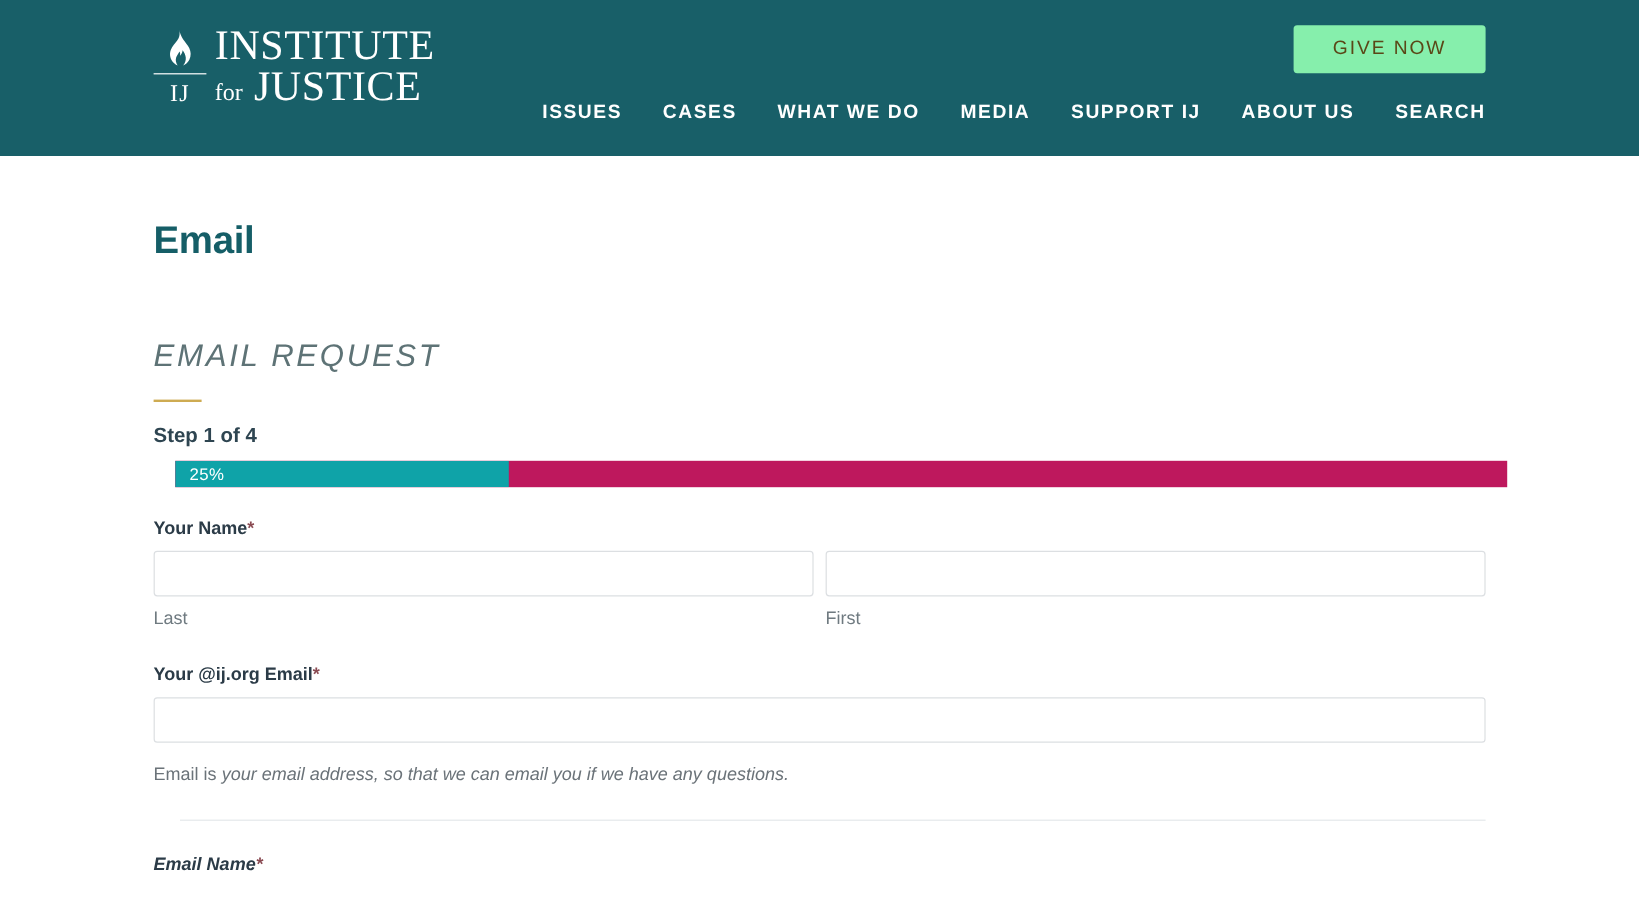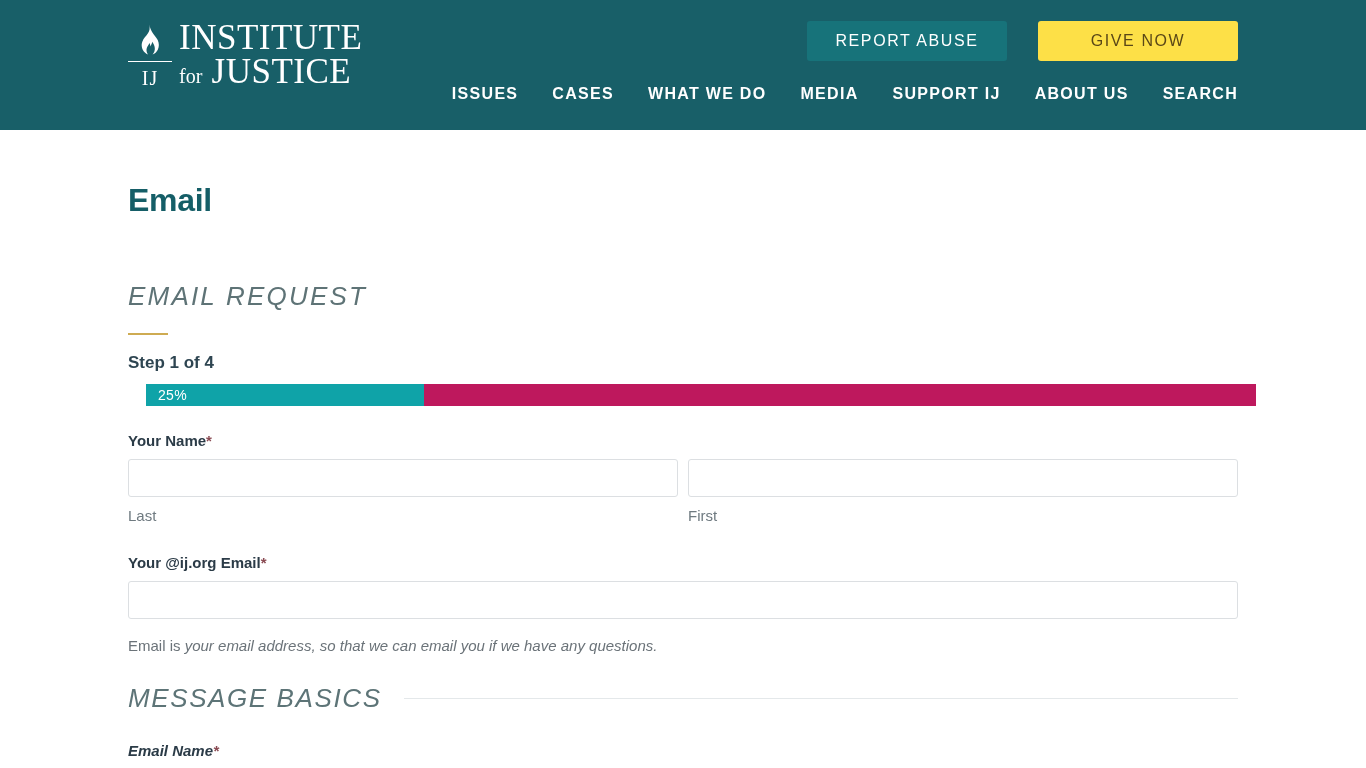--- a/index.html
+++ b/index.html
@@ -107,23 +107,23 @@
     letter-spacing: 1.6px;
     border-radius: 3px;
     padding: 0 22px;
   }
   .btn-report {
     background: #17737a;
     color: #ffffff;
     width: 200px;
   }
   .btn-give {
-    background: #fde047;
+    background: #86efac;
     color: #5a4717;
-    width: 200px;
+    width: 160px;
   }
 
   .main-nav {
     position: absolute;
     left: 0;
     top: 82px;
     width: 1366px;
     display: flex;
     justify-content: flex-end;
     padding-right: 128px;
@@ -299,21 +299,20 @@
       <span class="logo-rule"></span>
       <span class="logo-ij">IJ</span>
     </span>
     <span class="logo-words">
       <span class="logo-line1">INSTITUTE</span>
       <span class="logo-line2"><span class="logo-for">for</span> <span>JUSTICE</span></span>
     </span>
   </a>
 
   <div class="header-buttons">
-    <button class="btn btn-report">REPORT ABUSE</button>
     <button class="btn btn-give">GIVE NOW</button>
   </div>
 
   <nav class="main-nav">
     <a class="nav-item" href="#">ISSUES</a>
     <a class="nav-item" href="#">CASES</a>
     <a class="nav-item" href="#">WHAT WE DO</a>
     <a class="nav-item" href="#">MEDIA</a>
     <a class="nav-item" href="#">SUPPORT IJ</a>
     <a class="nav-item" href="#">ABOUT US</a>
@@ -351,21 +350,20 @@
     </div>
   </div>
 
   <div class="email-block">
     <label class="field-label"><span>Your @ij.org Email</span><span class="req">*</span></label>
     <input class="text-input email-input" type="email" placeholder="" style="">
     <p class="help-text"><span>Email is </span><em>your email address, so that we can email you if we have any questions.</em></p>
   </div>
 
   <div class="section-heading-row">
-    <h3 class="section-heading">MESSAGE BASICS</h3>
     <div class="section-rule"></div>
   </div>
 
   <div class="sub-field-block">
     <label class="sub-field-label"><span>Email Name</span><span class="req">*</span></label>
   </div>
 
 </main>
 
 </body></html>

